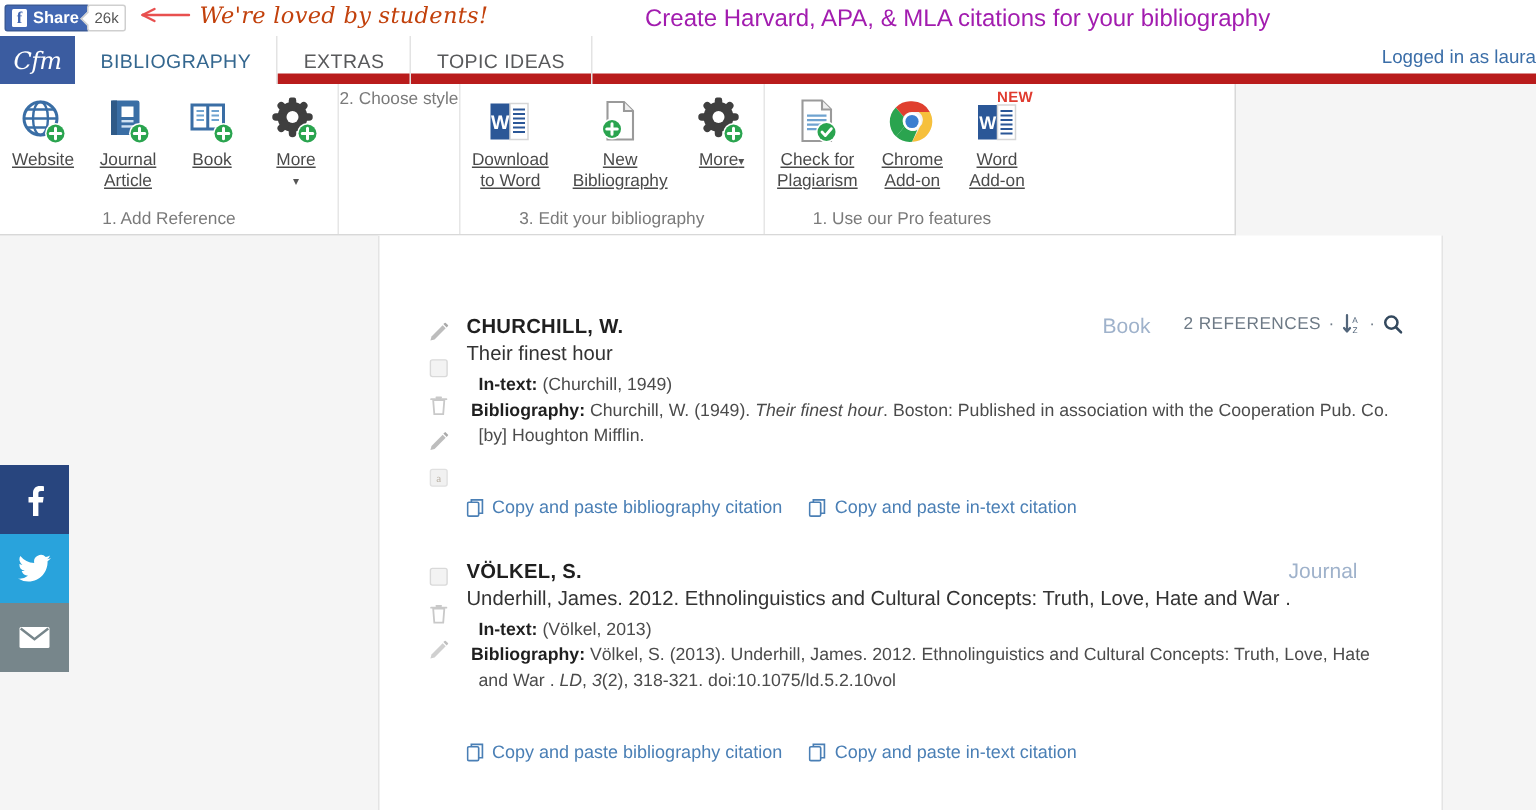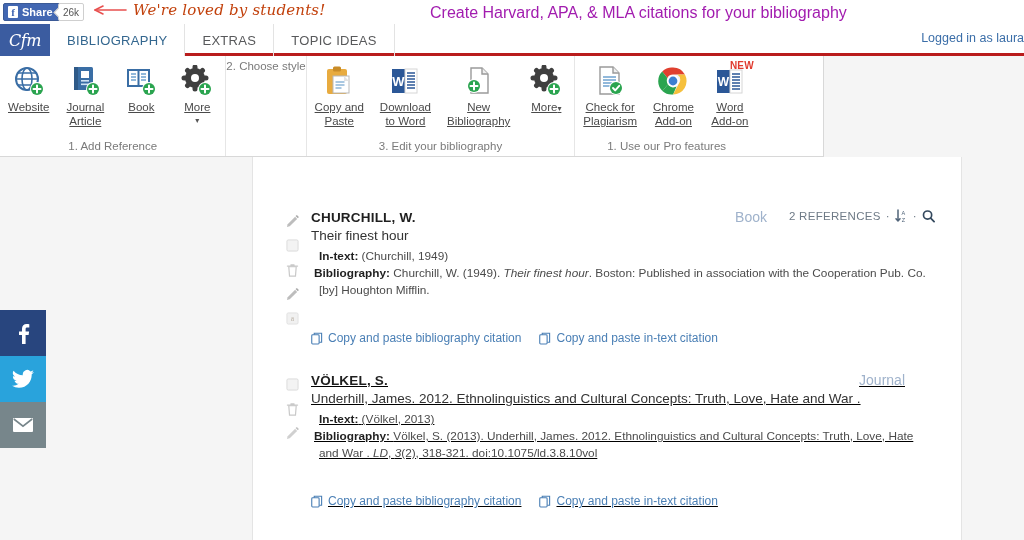--- a/index.html
+++ b/index.html
@@ -42,21 +42,21 @@
     color:#c2410c; letter-spacing:.2px; white-space:nowrap;
   }
   .tagline {
     position:absolute; left:430px; top:4px; font-size:16px; color:#a21caf;
     white-space:nowrap;
   }
 
   
   .tabbar {
     position:absolute; left:0; top:24px; width:1024px; height:32px;
-    background:#fff; border-bottom:3px solid #b91c1c;
+    background:#fff; border-bottom:7px solid #b91c1c;
   }
   .logo {
     position:absolute; left:0; top:0; width:50px; height:32px; background:#3b5ca0;
     display:flex; align-items:center; justify-content:center;
     color:#fff; font-family:"DejaVu Serif", serif; font-style:italic; font-size:16px;
     letter-spacing:-.5px;
   }
   .tabs { position:absolute; left:50px; top:0; height:32px; display:flex; align-items:stretch; }
   .tab {
     display:flex; align-items:center; padding:0 17px; font-size:13px; color:#58595b;
@@ -236,33 +236,20 @@
       </div>
       <div class="rcaption">1. Add Reference</div>
     </div>
 
     <div class="rgroup">
       <div class="rcaption">2. Choose style</div>
     </div>
 
     <div class="rgroup">
       <div class="ritems">
-        <div class="ritem">
-          <span class="glyph">
-            <svg width="30" height="32" viewBox="0 0 30 32">
-              <rect x="3" y="4" width="20" height="25" rx="2" fill="#e8ab3f"></rect>
-              <rect x="9" y="1.5" width="8" height="5" rx="1.5" fill="#c98c28"></rect>
-              <rect x="9" y="11" width="16" height="17" fill="#fff" stroke="#b9b9b9" stroke-width="1"></rect>
-              <path d="M20 11l5 5h-5z" fill="#e2e2e2"></path>
-              <path d="M11.5 17h9M11.5 20h9M11.5 23h6" stroke="#8fb6d8" stroke-width="1.3"></path>
-            </svg>
-          </span>
-          <span class="rlabel">Copy and</span>
-          <span class="rlabel">Paste</span>
-        </div>
 
         <div class="ritem">
           <span class="glyph">
             <svg width="32" height="32" viewBox="0 0 32 32">
               <rect x="3" y="4" width="13" height="24" fill="#2b5797"></rect>
               <text x="9.5" y="21" font-family="Liberation Sans, sans-serif" font-size="13" font-weight="bold" fill="#fff" text-anchor="middle">W</text>
               <rect x="16" y="4" width="12" height="24" fill="#fff" stroke="#d6d6d6"></rect>
               <path d="M18 8h8M18 11h8M18 14h8M18 17h8M18 20h8M18 23h8" stroke="#2b5797" stroke-width="1.4"></path>
             </svg>
           </span>
@@ -476,33 +463,33 @@
             </svg>
         </span>
         <span>
           <svg width="13" height="13" viewBox="0 0 14 14">
               <path d="M1 13l.8-3 8-8 2.2 2.2-8 8z" fill="#d0d0d0"></path>
               <path d="M10.3 1.1l1.4-1.1 2.2 2.2-1.2 1.3z" fill="#bfbfbf"></path>
             </svg>
         </span>
       </div>
 
-      <div style="margin-left:58px; padding-right:26px;text-decoration:underline;">
+      <div style="margin-left:58px; padding-right:26px;">
         <div class="topline" style="padding-right:30px;">
           <span class="ref-author">VÖLKEL, S.</span>
           <span class="ref-type">Journal</span>
         </div>
         <div class="ref-title">Underhill, James. 2012. Ethnolinguistics and Cultural Concepts: Truth, Love, Hate and War .</div>
         <div class="ref-line" style="margin-top:5px; padding-left:8px;">
           <b>In-text:</b>
           <span>(Völkel, 2013)</span>
         </div>
         <div class="ref-line ref-indent" style="padding-left:8px;">
           <b>Bibliography:</b>
-          <span>Völkel, S. (2013). Underhill, James. 2012. Ethnolinguistics and Cultural Concepts: Truth, Love, Hate and War . </span><i>LD</i><span>, </span><i>3</i><span>(2), 318-321. doi:10.1075/ld.3.8.10vol</span>
+          <span>Völkel, S. (2013). Underhill, James. 2012. Ethnolinguistics and Cultural Concepts: Truth, Love, Hate and War . </span><i>LD</i><span>, </span><i>3</i><span>(2), 318-321. doi:10.1075/ld.5.2.10vol</span>
         </div>
         <div class="actions">
           <span class="action">
             <svg width="12" height="13" viewBox="0 0 13 14">
               <rect x="0.8" y="3" width="8" height="10" rx="1" fill="none" stroke="#4a7fb5" stroke-width="1.2"></rect>
               <path d="M3.5 3V1.3h8V11h-2.5" fill="none" stroke="#4a7fb5" stroke-width="1.2"></path>
             </svg>
             <span>Copy and paste bibliography citation</span>
           </span>
           <span class="action">

